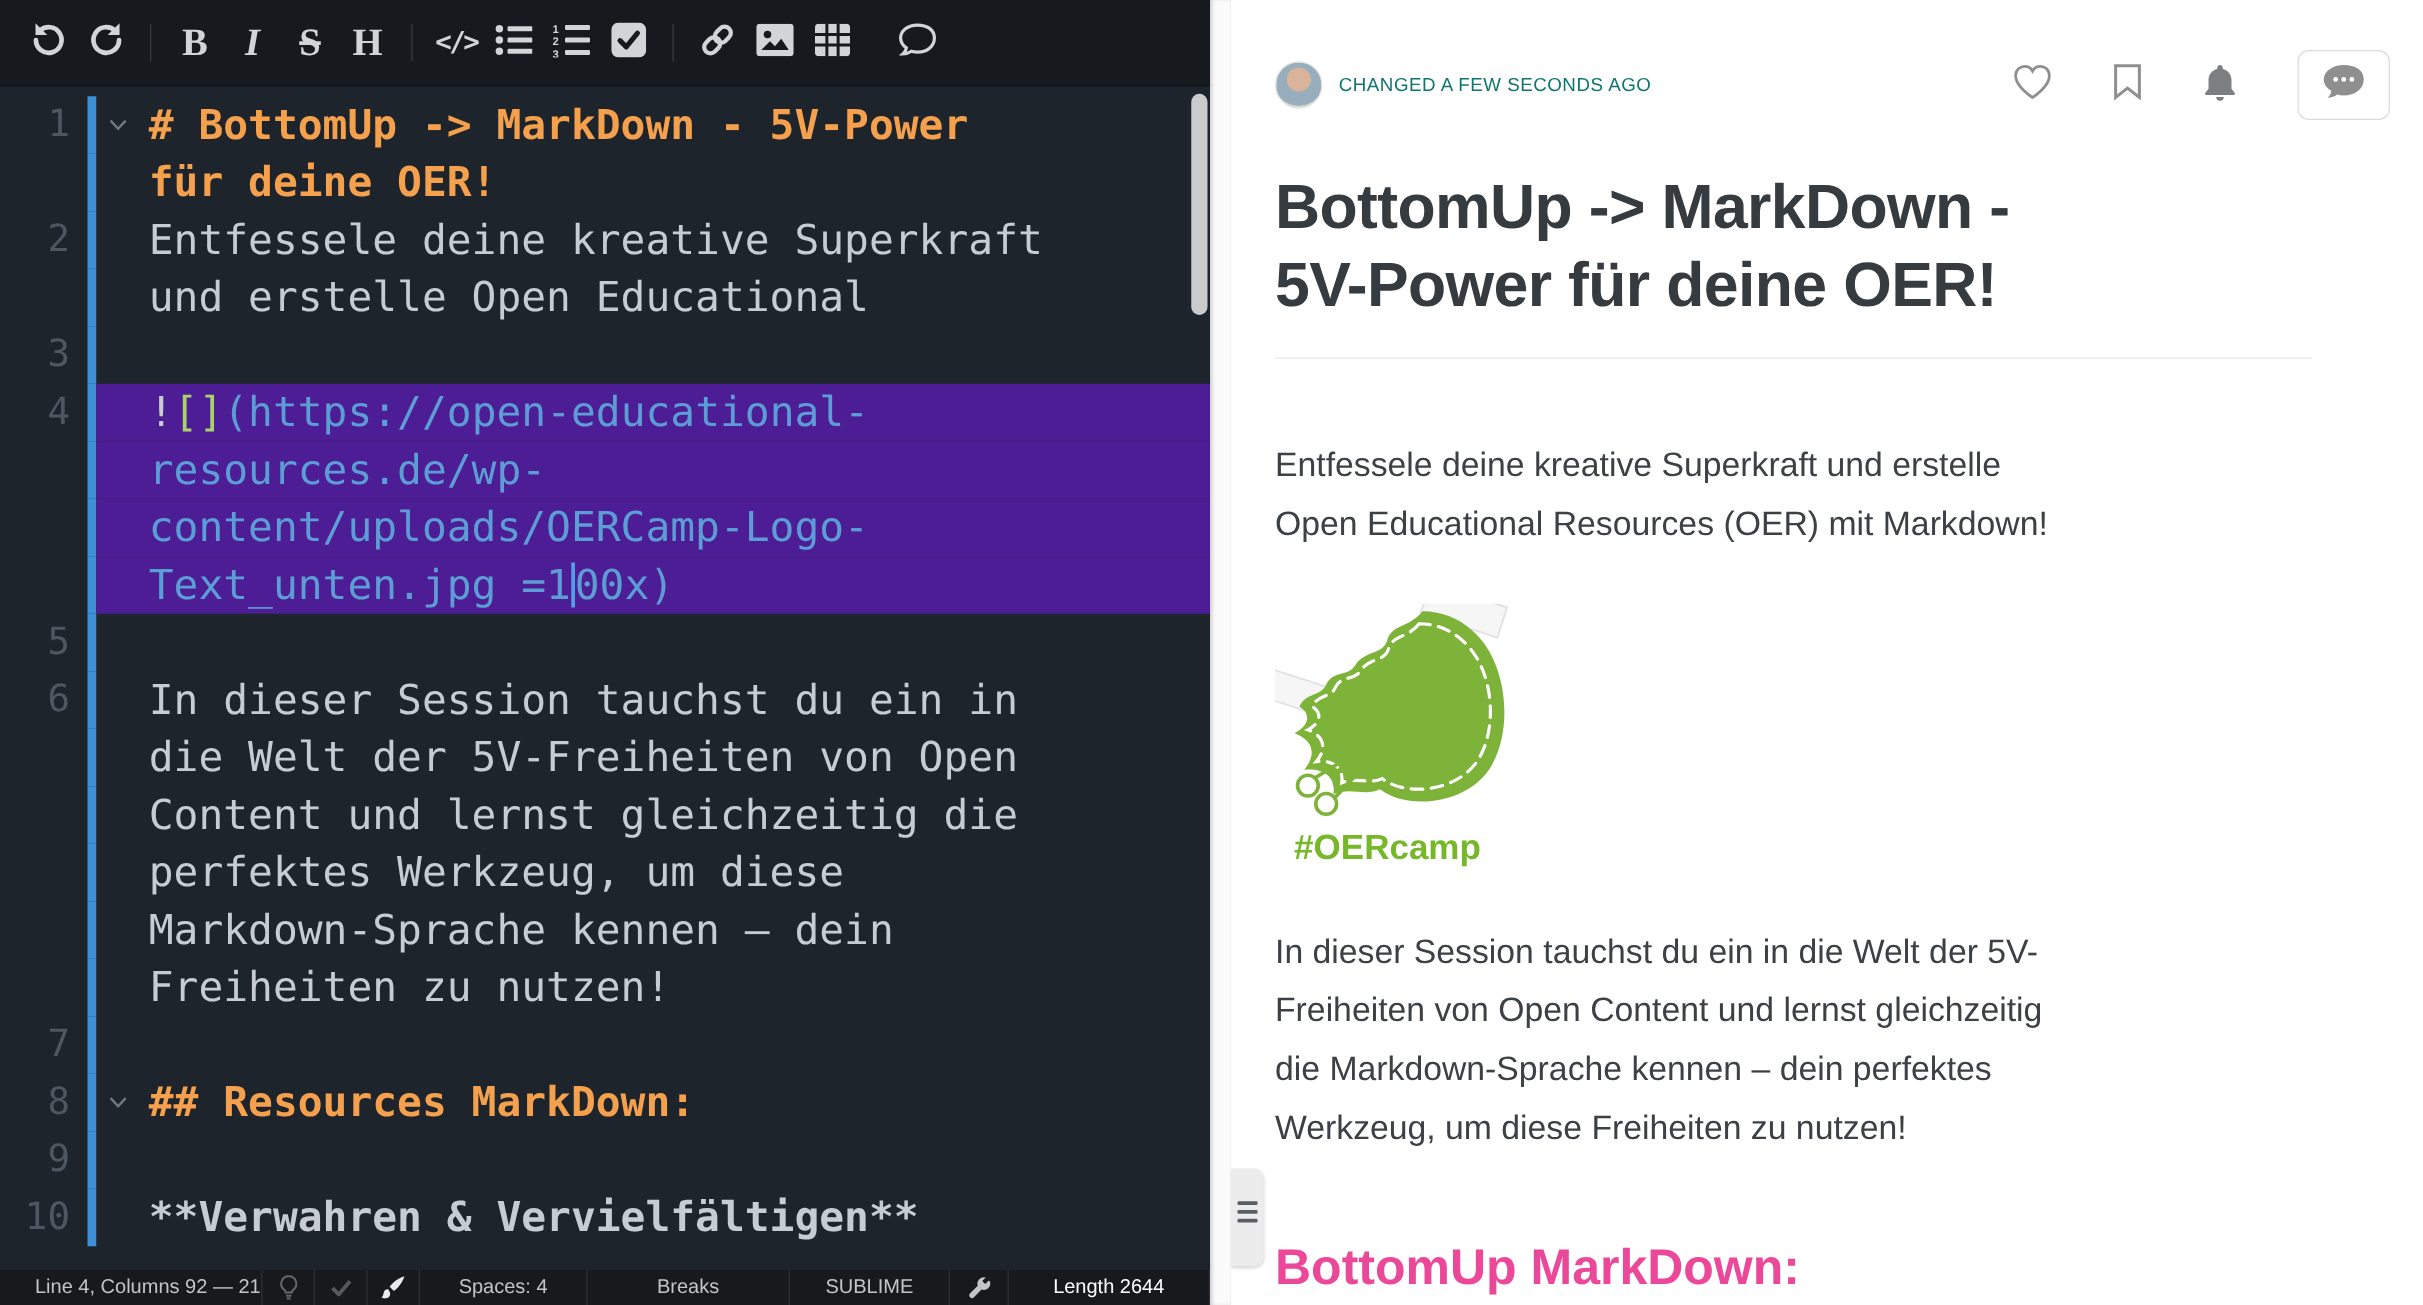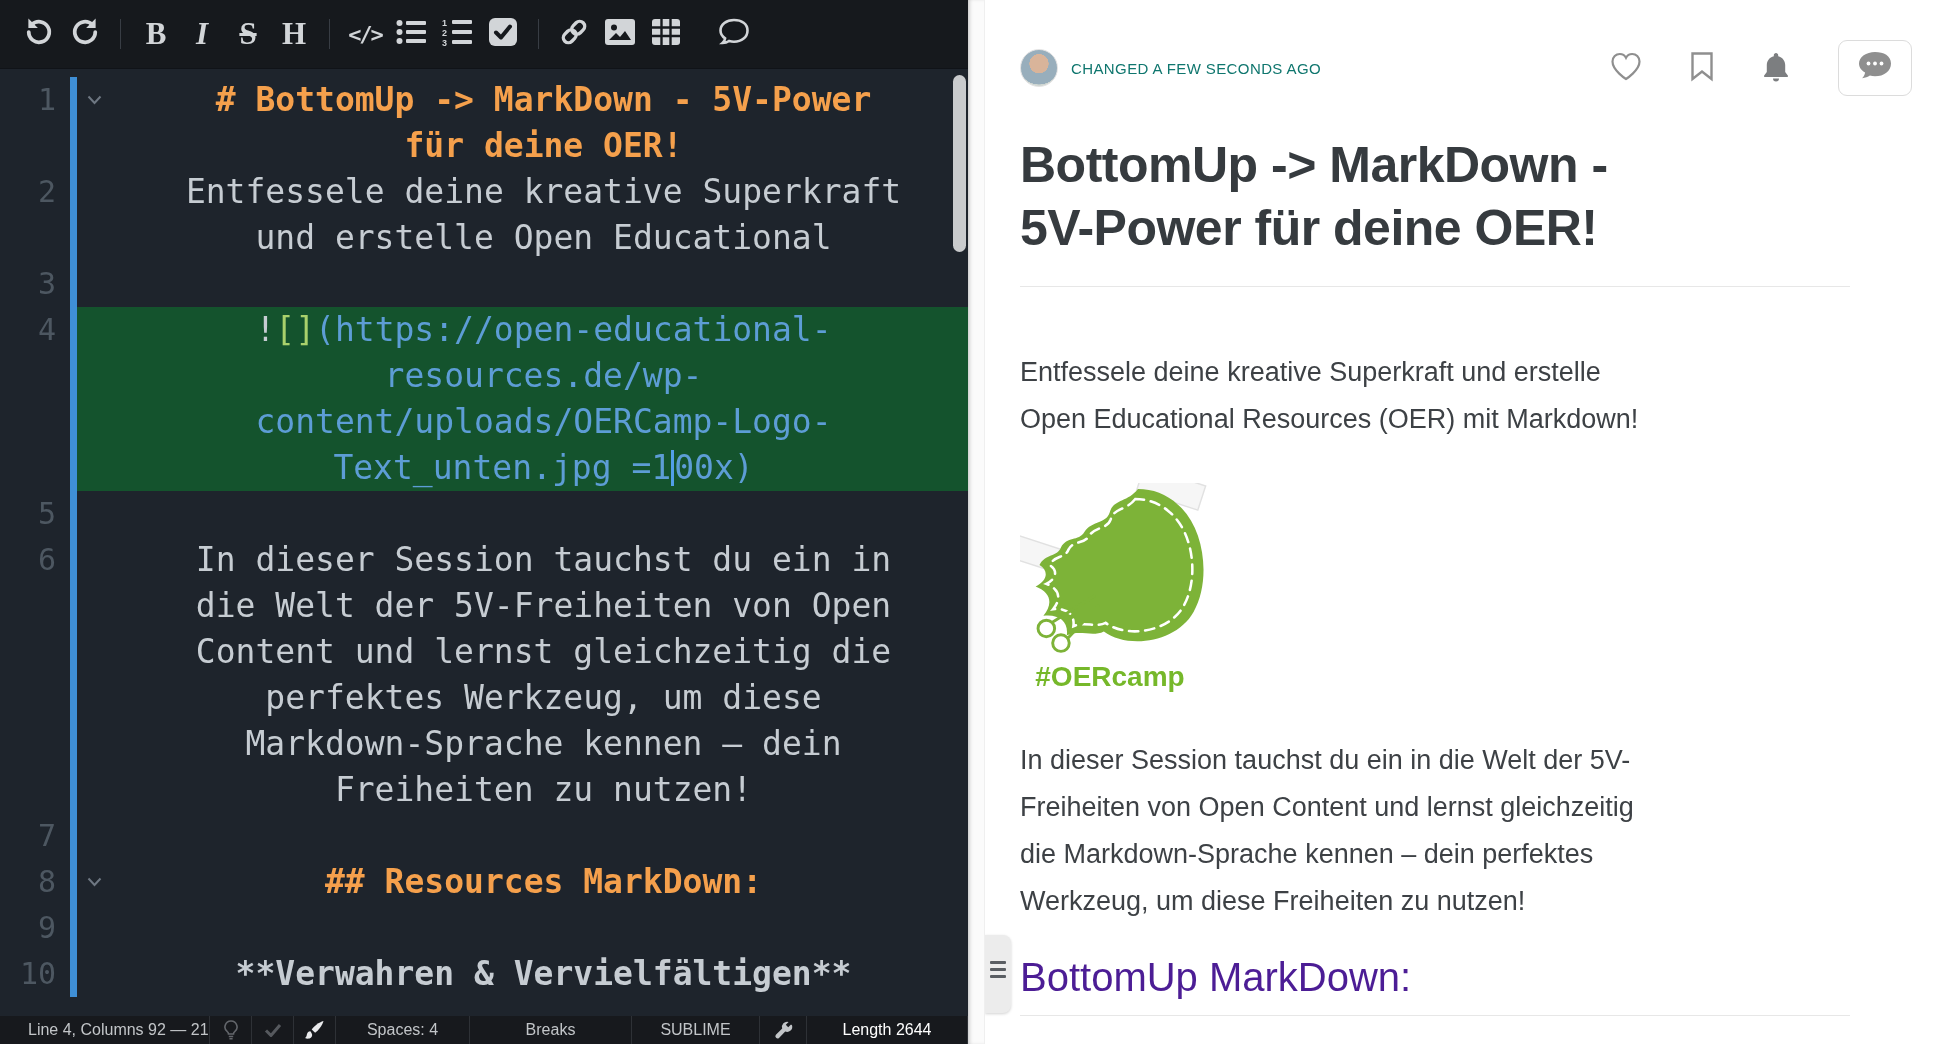--- a/index.html
+++ b/index.html
@@ -16,22 +16,22 @@
   .tb-serif { font-family:"Liberation Serif", serif; font-size:31px; font-weight:bold; color:#d2d5d8; }
   .tb-italic { font-style:italic; }
   .tb-strike { text-decoration:line-through; }
   .tb-code { font-family:"DejaVu Sans Mono", monospace; font-size:22px; font-weight:bold; letter-spacing:-2px; }
 
   .editor-body { position:absolute; top:69px; left:0; right:0; bottom:28px; overflow:hidden; padding-top:8px; }
   .ed-row { display:flex; height:46px; flex:none; }
   .gut { width:70px; flex:none; text-align:right; padding-right:14px; color:#4d5761;
          font-family:"DejaVu Sans Mono", monospace; font-size:30px; line-height:46px; cursor:pointer; }
   .bluebar { width:7px; flex:none; background:#3f8fd6; }
-  .line-right { flex:1; display:flex; min-width:0;text-align:center; }
-  .line-right.active { background:#14532d; }
+  .line-right { flex:1; display:flex; min-width:0; }
+  .line-right.active { background:#4c1d95; }
   .fold { width:34px; flex:none; display:flex; align-items:center; justify-content:center; color:#6e7782; }
   .txt { flex:1; padding-left:8px; white-space:pre; overflow:hidden;
          font-family:"DejaVu Sans Mono", monospace; font-size:33px; line-height:46px; color:#c6ccd2; }
   .c-fg { color:#c6ccd2; }
   .c-orange { color:#f5a04c; font-weight:bold; }
   .c-blue { color:#5d9dd5; }
   .c-green { color:#a9d16c; }
   .seg-b { font-weight:bold; }
   .cursor { display:inline-block; width:0; height:36px; border-left:3px solid #529fe8; vertical-align:middle; margin-top:-4px; }
 
@@ -58,21 +58,21 @@
   .comment-btn { width:74px; height:56px; border:1px solid #dcdcdc; border-radius:9px; display:flex;
                  align-items:center; justify-content:center; cursor:pointer; background:#fff; }
 
   .article { padding:0 88px 0 35px; color:#3d4145; }
   .pv-title { margin-top:38px; font-size:50px; line-height:63px; font-weight:bold; color:#363b3f; letter-spacing:-.5px; }
   .pv-hr { border:none; border-top:1px solid #e7e7e7; margin-top:26px; }
   .pv-p { margin-top:62px; font-size:27px; line-height:47px; color:#3d4145; }
   .pv-p2 { margin-top:44px; }
   .logo-block { margin-top:40px; width:195px; }
   .logo-caption { margin-top:2px; text-align:center; width:180px; font-size:28px; font-weight:bold; color:#76b82a; }
-  .pv-h2 { margin-top:28px; font-size:40px; line-height:48px; font-weight:normal; color:#4c1d95; }
+  .pv-h2 { margin-top:64px; font-size:40px; line-height:48px; font-weight:bold; color:#ec4899; }
   .pv-hr2 { margin-top:14px; }
 
   .toc-handle { position:absolute; left:0; top:935px; width:26px; height:78px; background:#ececec;
                 border-radius:0 8px 8px 0; box-shadow:0 1px 3px rgba(0,0,0,.18); cursor:pointer;
                 display:flex; flex-direction:column; justify-content:flex-start; align-items:center; padding-top:26px; gap:4px; }
   .toc-bar { width:16px; height:3px; background:#5a5e63; border-radius:1px; }
 </style>
 </head>
 <body>
 

